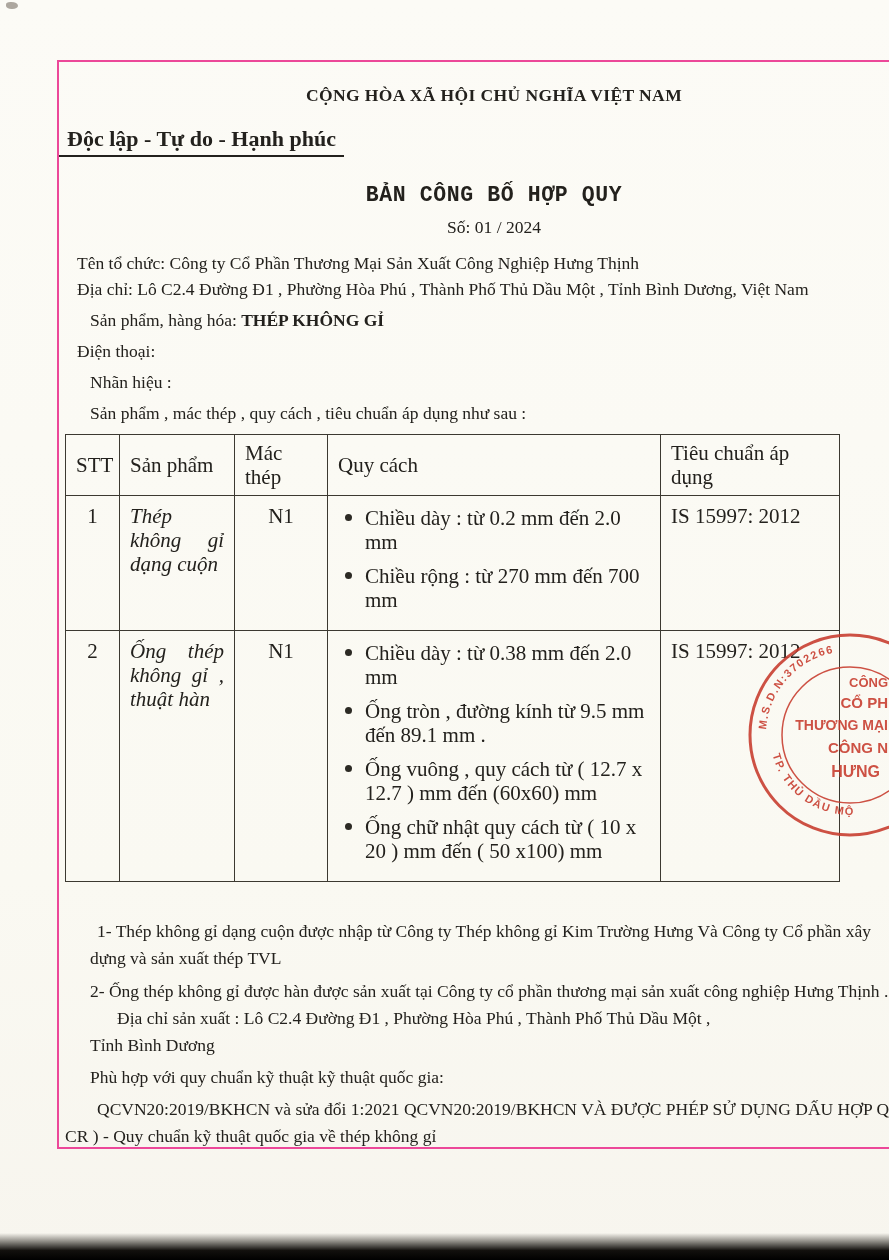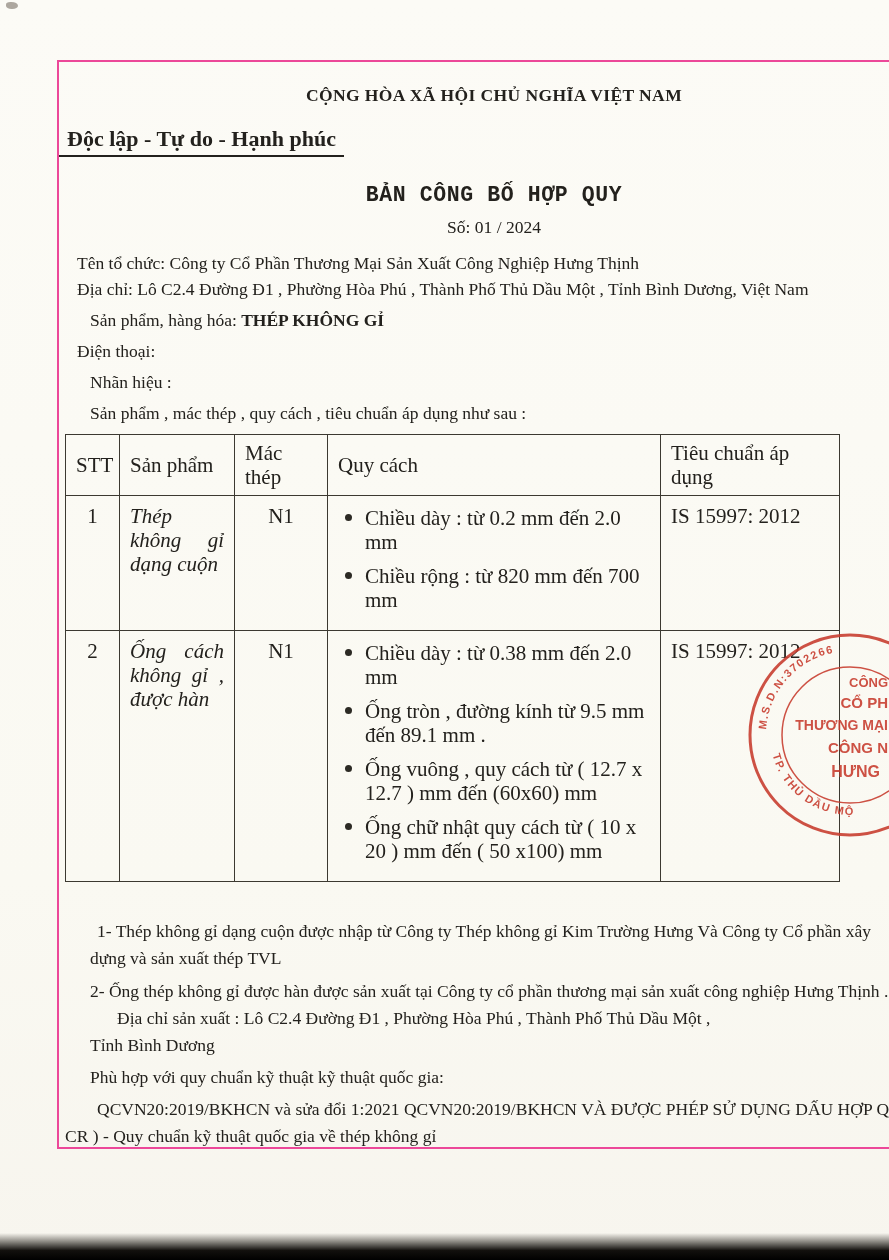--- a/index.html
+++ b/index.html
@@ -119,28 +119,28 @@
         </tr>
       </thead>
       <tbody>
         <tr class="r1">
           <td class="c-stt">1</td>
           <td class="c-sp">Thép không gỉ dạng cuộn</td>
           <td class="c-mt">N1</td>
           <td class="c-qc">
             <ul class="qc-list">
               <li>Chiều dày : từ 0.2 mm đến 2.0 mm</li>
-              <li>Chiều rộng : từ 820 mm đến 700 mm</li>
+              <li>Chiều rộng : từ 270 mm đến 700 mm</li>
             </ul>
           </td>
           <td class="c-tc">IS 15997: 2012</td>
         </tr>
         <tr class="r2">
           <td class="c-stt">2</td>
-          <td class="c-sp">Ống cách không gỉ , được hàn</td>
+          <td class="c-sp">Ống thép không gỉ , thuật hàn</td>
           <td class="c-mt">N1</td>
           <td class="c-qc">
             <ul class="qc-list">
               <li>Chiều dày : từ 0.38 mm đến 2.0 mm</li>
               <li>Ống tròn , đường kính từ 9.5 mm đến 89.1 mm .</li>
               <li>Ống vuông , quy cách từ ( 12.7 x 12.7 ) mm đến (60x60) mm</li>
               <li>Ống chữ nhật quy cách từ ( 10 x 20 ) mm đến ( 50 x100) mm</li>
             </ul>
           </td>
           <td class="c-tc">IS 15997: 2012</td>

